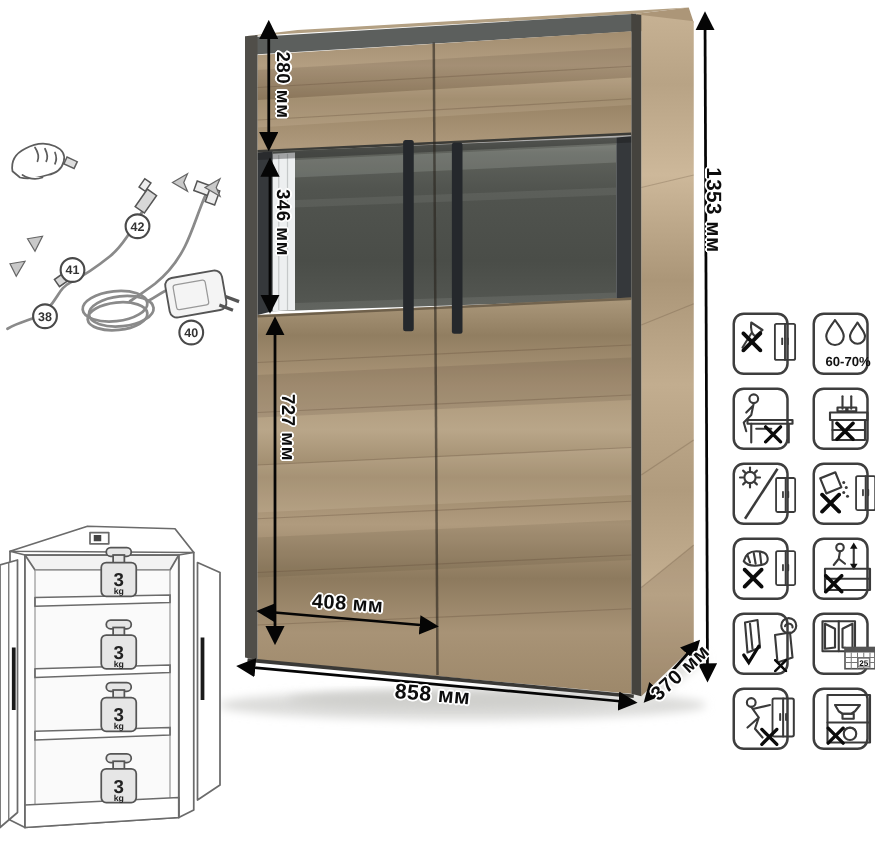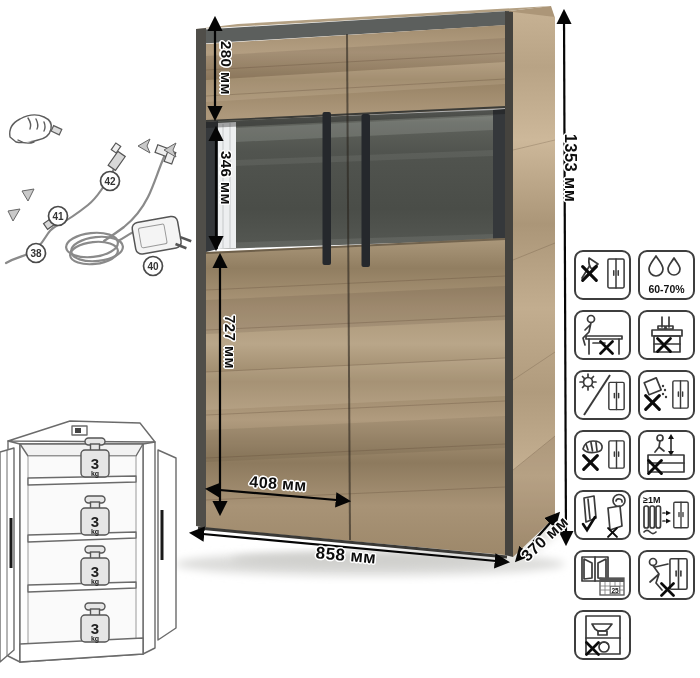--- a/index.html
+++ b/index.html
@@ -9,21 +9,21 @@
   .abs{position:absolute;}
   
   .dim{position:absolute;font-weight:bold;color:#0d0d0d;white-space:nowrap;
        transform:translate(-50%,-50%) rotate(var(--r,0deg));
        letter-spacing:.4px;
        text-shadow:-1.5px 0 0 #fff,1.5px 0 0 #fff,0 -1.5px 0 #fff,0 1.5px 0 #fff,
                    -1px -1px 0 #fff,1px 1px 0 #fff,1px -1px 0 #fff,-1px 1px 0 #fff;}
   
   .icons{position:absolute;left:574px;top:250px;display:grid;
          grid-template-columns:repeat(2,57px);grid-auto-rows:50px;gap:10px 7px;}
-  .cell{border:2px solid #3e3e3e;border-radius:9px;background:#fff;box-sizing:border-box;}
+  .cell{border:2px solid #3e3e3e;border-radius:9px;background:#fff;box-sizing:border-box;margin-left:12px;}
   .cell svg{width:53px;height:46px;}
   .ic{stroke:#3a3a3a;stroke-width:1.7;fill:none;stroke-linecap:round;stroke-linejoin:round;}
   .icf{stroke:#3a3a3a;stroke-width:1.7;fill:#fff;stroke-linejoin:round;}
   .itx{font-family:"Liberation Sans",sans-serif;font-weight:bold;fill:#111;}
   .sk{stroke:#5d5d5d;stroke-width:1.4;fill:#fff;stroke-linecap:round;stroke-linejoin:round;}
   .skn{stroke:#8a8a8a;stroke-width:2.2;fill:none;stroke-linecap:round;}
   .wt{fill:#e6e6e6;stroke:#555;stroke-width:1.4;}
 </style>
 </head>
 <body>
@@ -381,34 +381,20 @@
         <polygon points="8,6 18,4 20,26 10,30" class="ic"></polygon>
         <line x1="12" y1="7" x2="14" y2="27" class="ic"></line>
         <path d="M7,32 l4,6 l8,-13" stroke="#0b0b0b" stroke-width="2.6" fill="none" stroke-linecap="round"></path>
         <polygon points="32,16 44,14 46,34 34,38" class="ic"></polygon>
         <use href="#xmk" x="31" y="35" width="11" height="11"></use>
         <circle cx="43" cy="8.5" r="6" class="ic"></circle>
         <path d="M40,9 a3,2.5 0 1 1 6,1" class="ic"></path>
       </svg>
     </div>
 
-    <div class="cell">
-      <svg viewBox="0 0 53 46">
-        <text x="3" y="11" font-size="9" text-anchor="start" class="itx">≥1M</text>
-        <rect x="4" y="14" width="4.5" height="22" rx="2" class="ic"></rect>
-        <rect x="10" y="14" width="4.5" height="22" rx="2" class="ic"></rect>
-        <rect x="16" y="14" width="4.5" height="22" rx="2" class="ic"></rect>
-        <path d="M4,40 q3,-3 6,0 q3,3 6,0" class="ic"></path>
-        <line x1="23" y1="21" x2="28" y2="21" class="ic" stroke-dasharray="2 2"></line>
-        <polygon points="31,21 26,18.5 26,23.5" fill="#111"></polygon>
-        <line x1="23" y1="29" x2="28" y2="29" class="ic" stroke-dasharray="2 2"></line>
-        <polygon points="31,29 26,26.5 26,31.5" fill="#111"></polygon>
-        <use href="#wrd" x="33" y="9" width="16" height="28"></use>
-      </svg>
-    </div>
 
     <div class="cell">
       <svg viewBox="0 0 53 46">
         <rect x="6" y="5" width="26" height="24" class="ic"></rect>
         <line x1="19" y1="5" x2="19" y2="29" class="ic"></line>
         <polygon points="8,7 16,11 16,26 8,27" class="ic"></polygon>
         <polygon points="30,7 22,11 22,26 30,27" class="ic"></polygon>
         <rect x="24" y="26" width="24" height="17" fill="#fff" stroke="#555" stroke-width="1.3"></rect>
         <rect x="24" y="26" width="24" height="4" fill="#555"></rect>
         <g stroke="#777" stroke-width="0.8">

